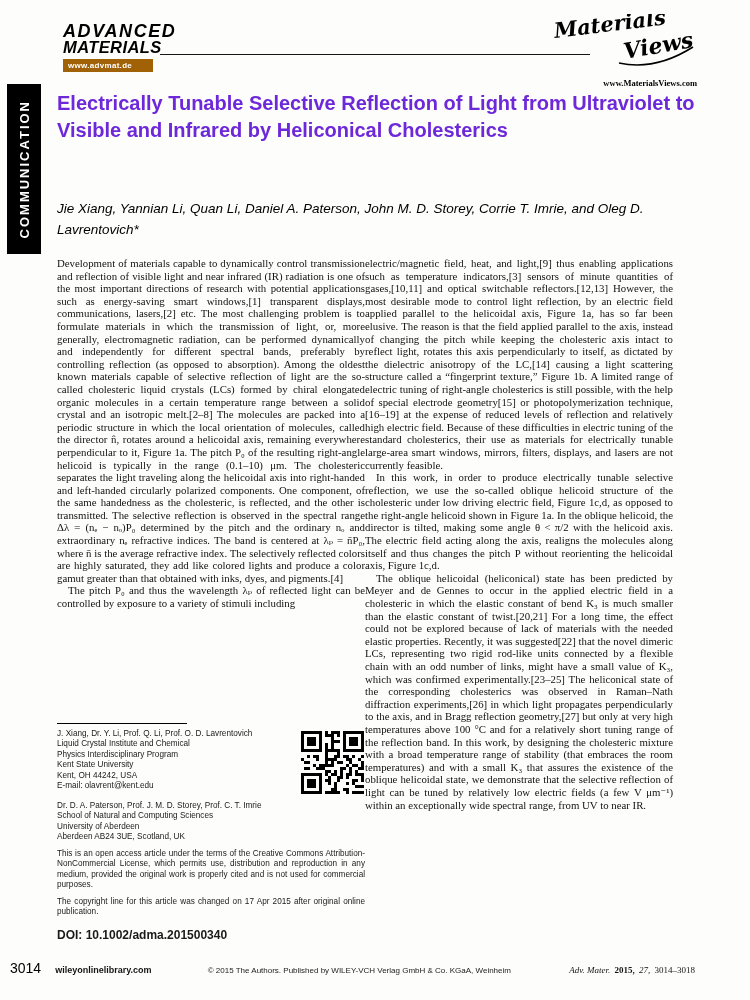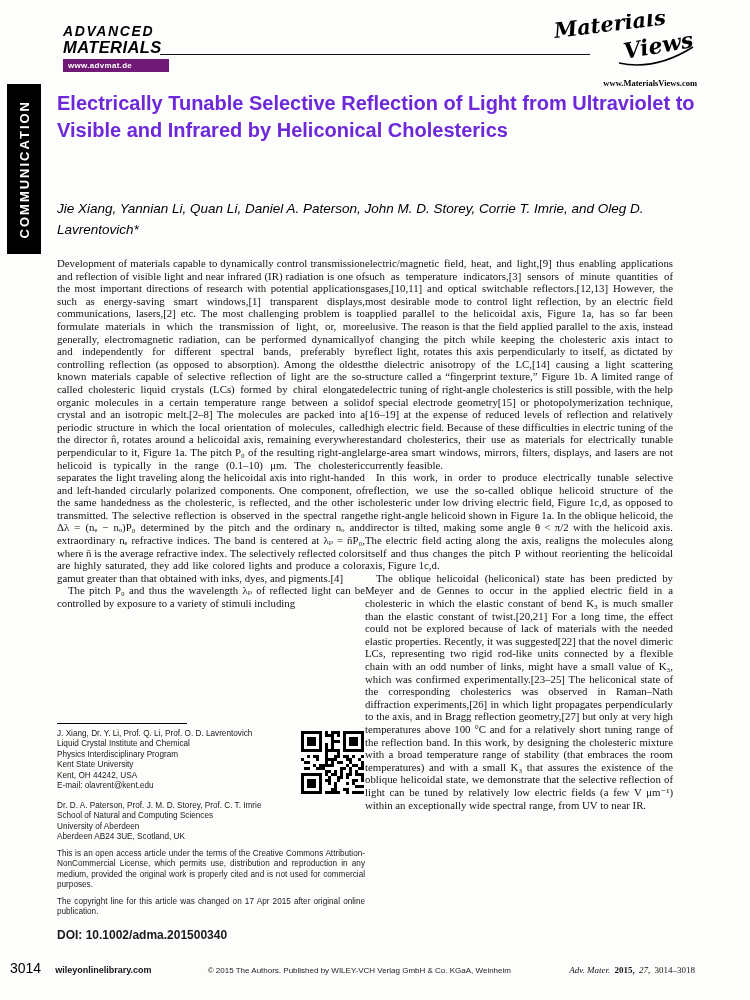--- a/index.html
+++ b/index.html
@@ -10,24 +10,24 @@
   
   .comm-tab { position:absolute; left:7px; top:84px; width:34px; height:170px; background:#000;
               display:flex; align-items:center; justify-content:center; }
   .comm-tab span { writing-mode:vertical-rl; transform:rotate(180deg); color:#fff;
                    font-family:"Liberation Sans","DejaVu Sans",sans-serif; font-weight:bold;
                    font-size:13px; letter-spacing:2px; }
 
   
   .brand { position:absolute; left:63px; top:24px; }
   .brand-line1 { font-family:"Liberation Sans",sans-serif; font-style:italic; font-weight:bold;
-                 font-size:14px; letter-spacing:1.6px; line-height:15px; color:#000; }
+                 font-size:18px; letter-spacing:1.6px; line-height:15px; color:#000; }
   .brand-line2 { font-family:"Liberation Sans",sans-serif; font-style:italic; font-weight:bold;
                  font-size:16.5px; letter-spacing:0.4px; line-height:17px; color:#000; }
-  .brand-url { margin-top:3px; background:#701a75; color:#fff; width:106px;
+  .brand-url { margin-top:3px; background:#a16207; color:#fff; width:90px;
                font-family:"Liberation Sans",sans-serif; font-weight:bold; font-size:8px;
                padding:2px 5px; letter-spacing:0.3px; }
   .header-rule { position:absolute; left:160px; top:54px; width:430px; height:1px; background:#161616; }
   .views { position:absolute; right:53px; top:14px; width:160px; text-align:right; }
   .views-url { font-family:Liberation Serif, serif; font-weight:bold; font-size:8.5px; color:#000; margin-top:8px; }
 
   
   .title { position:absolute; left:57px; top:90px; width:648px;
            font-family:"Liberation Sans","DejaVu Sans",sans-serif; font-weight:bold;
            font-size:20px; line-height:26.5px; color:#6d28d9; }

